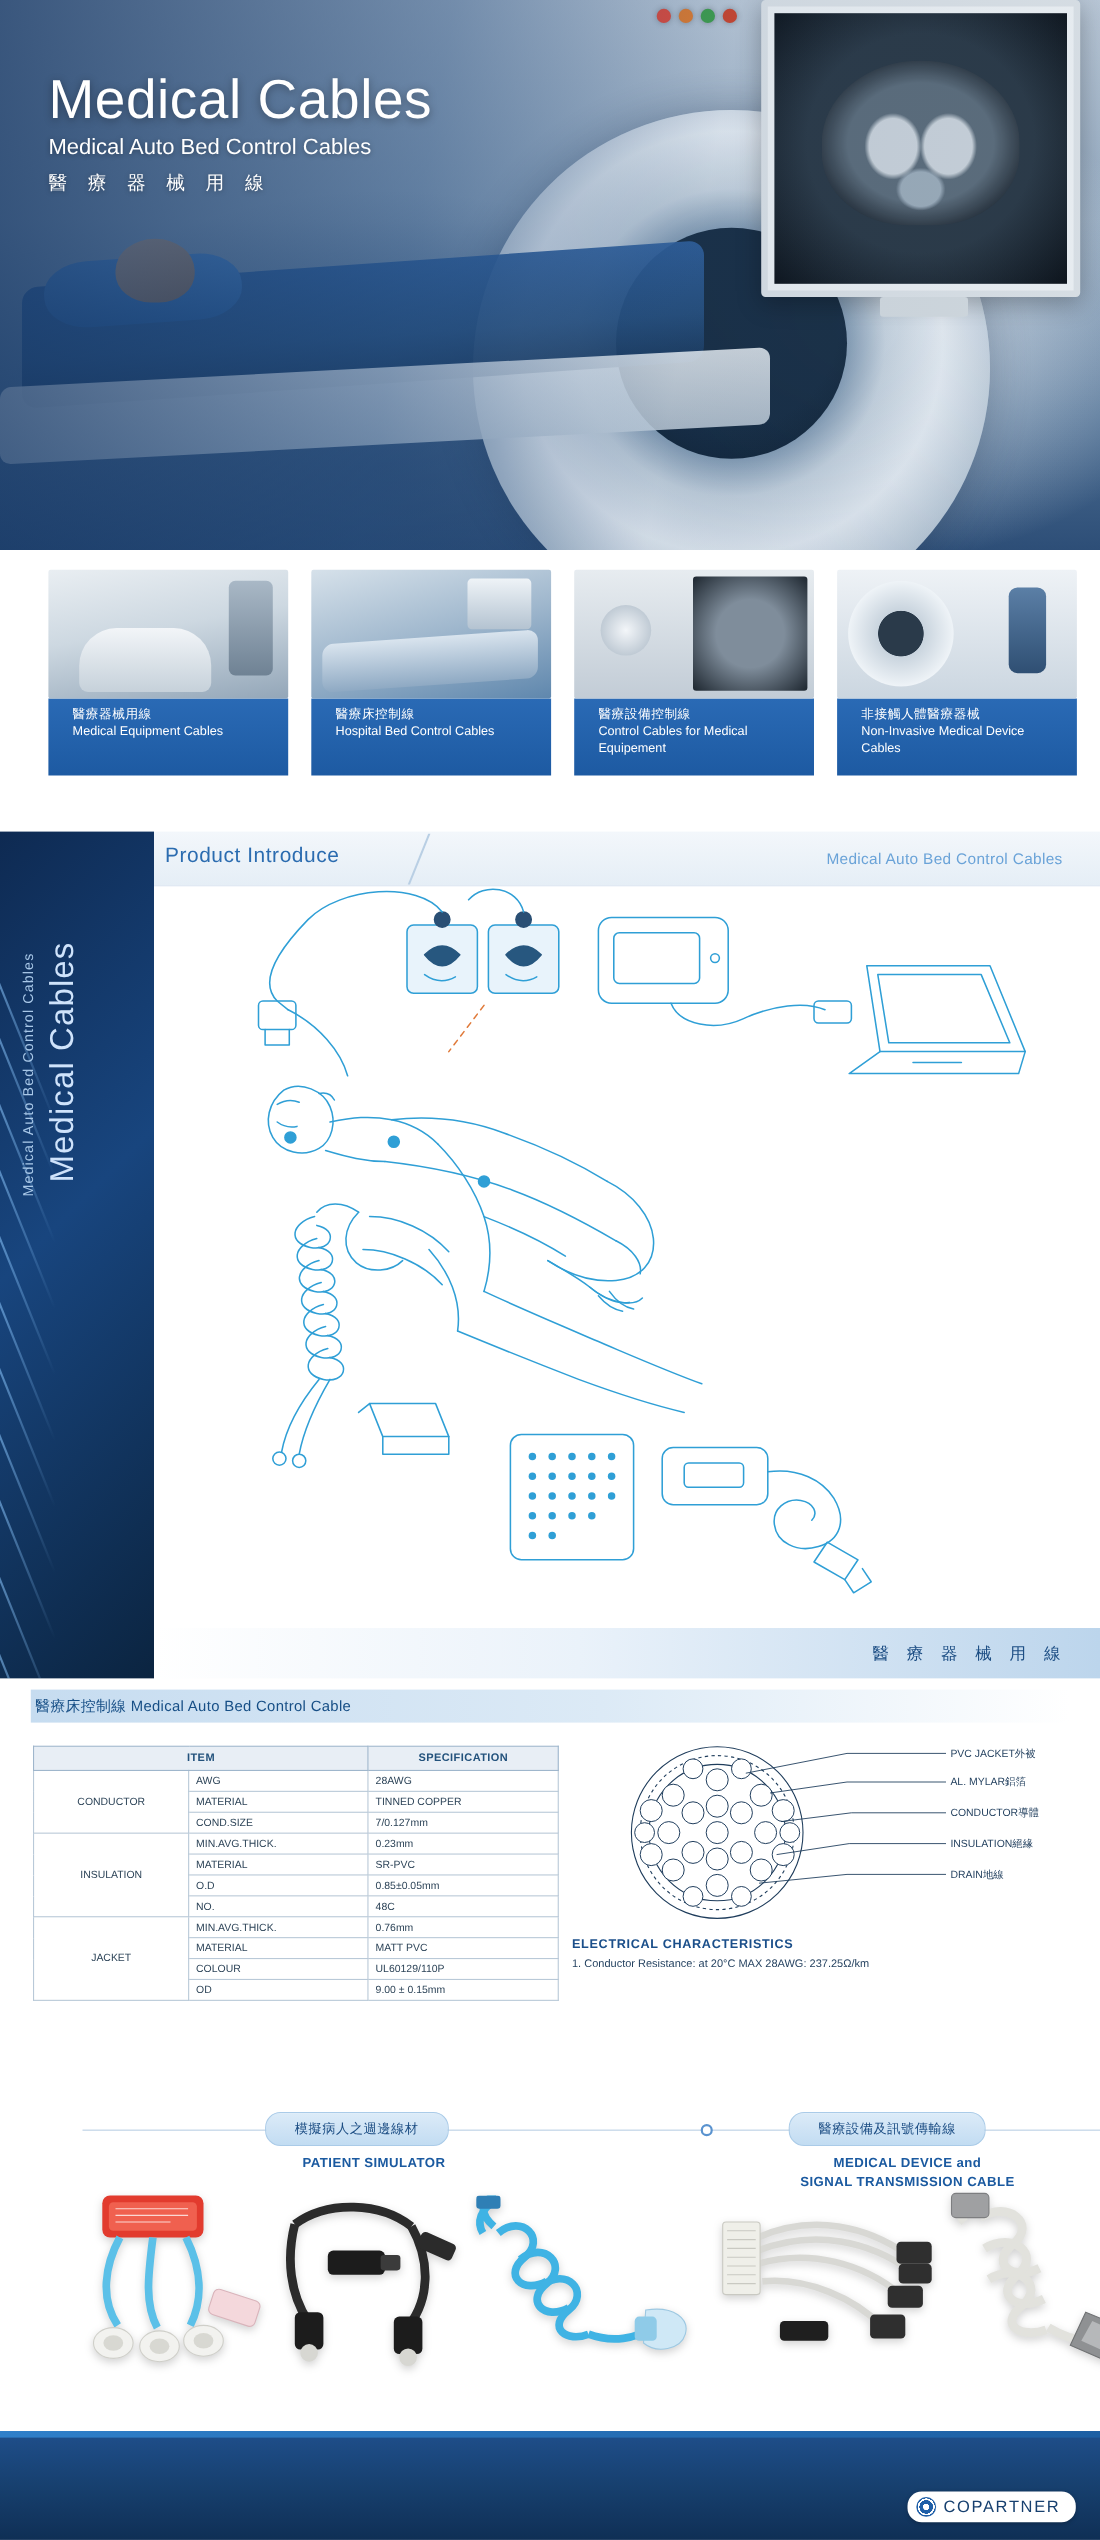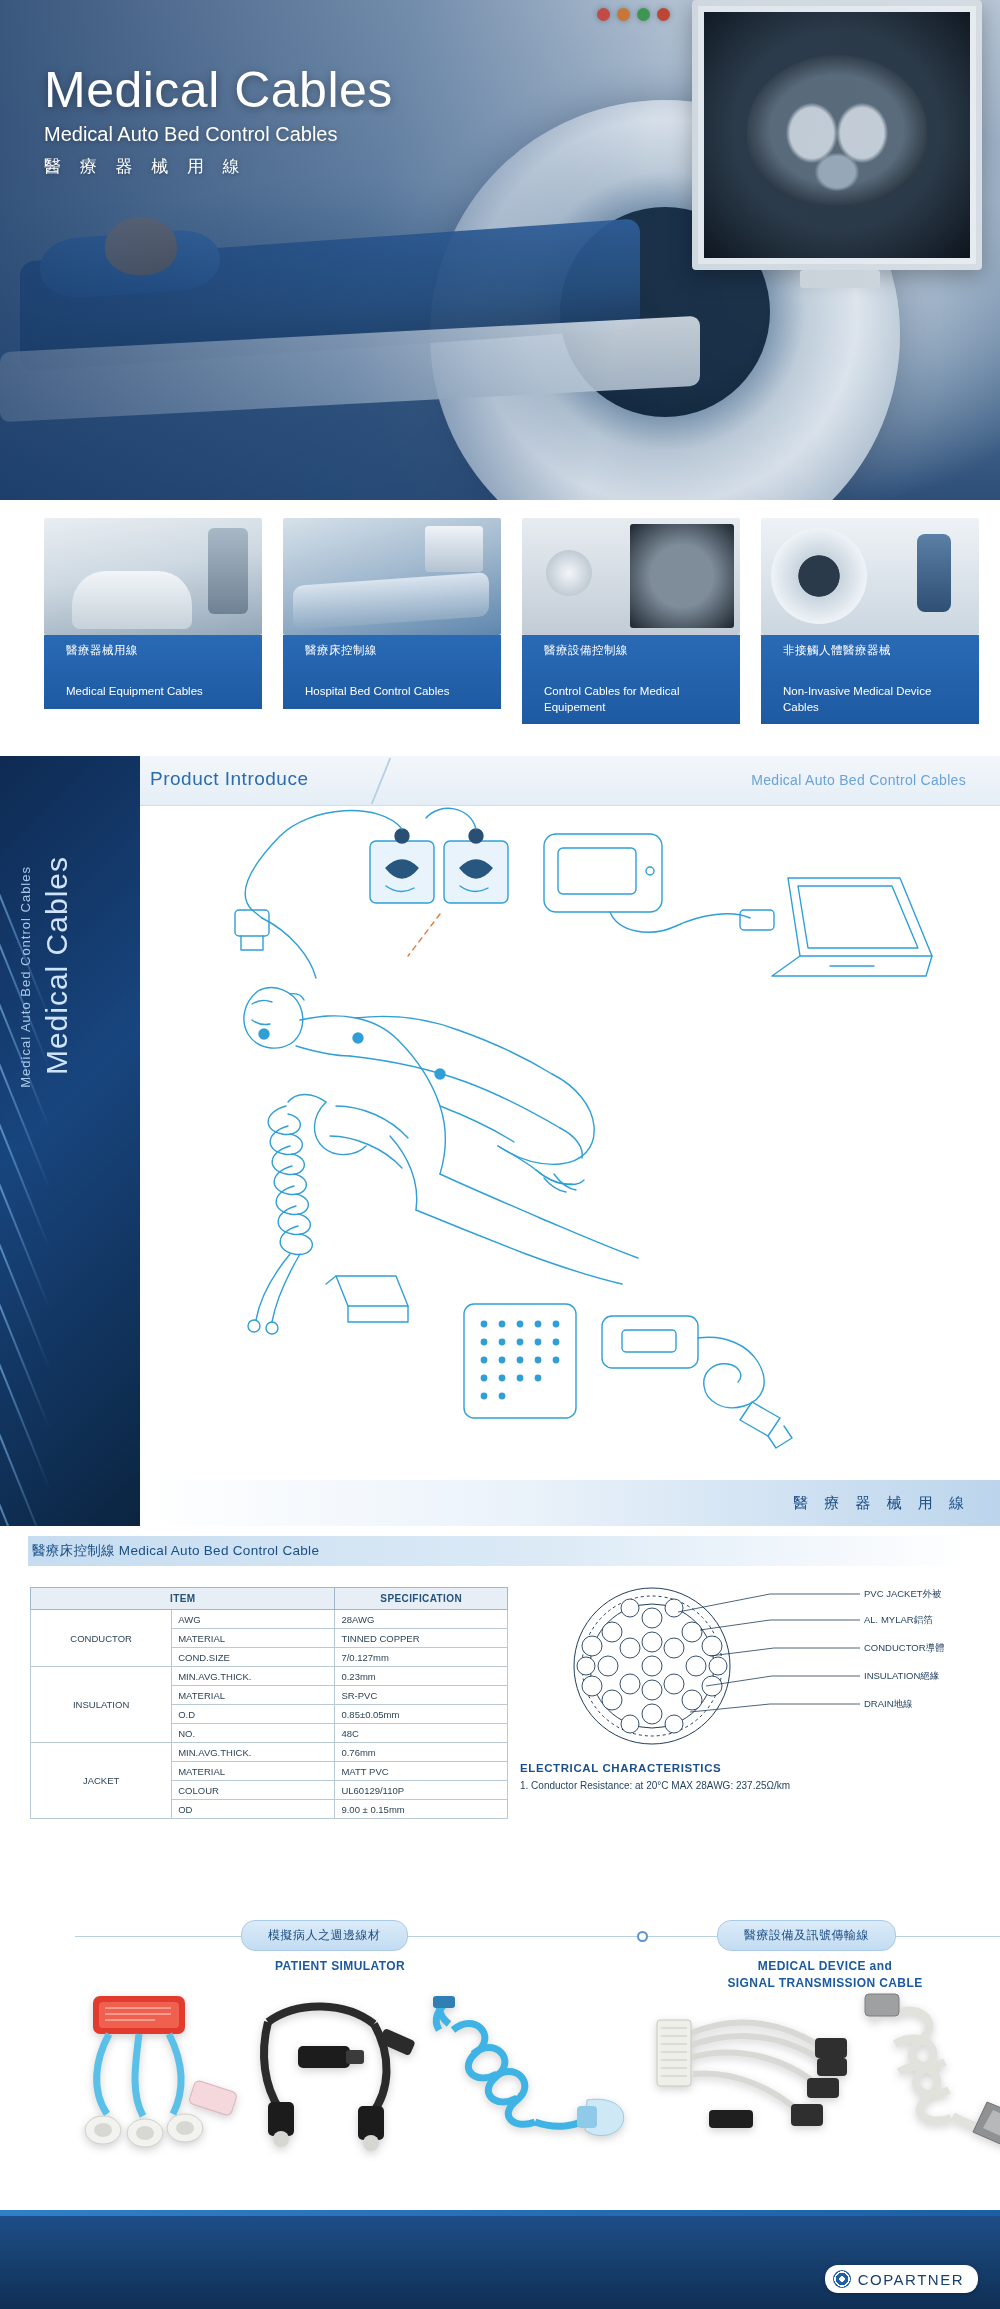--- a/index.html
+++ b/index.html
@@ -155,21 +155,21 @@
   .t4:after{ content:""; position:absolute; left:10px; top:10px; width:96px; height:96px; border-radius:50%; background:radial-gradient(circle at 50% 50%, #2a3a4a 0 30%, #c9d4de 31%, #eef3f7 70%, #b6c3cf 100%); }
   .t4:before{ content:""; position:absolute; right:28px; top:16px; width:34px; height:78px; border-radius:8px; background:linear-gradient(180deg,#5b7fa6,#2f4f73); }
 
   .thumb-cap {
     margin-top: 0;
     background: linear-gradient(180deg, #2a6ab5 0%, #1d5aa2 100%);
     color: #fff; padding: 7px 10px 9px 22px;
     min-height: 70px;
   }
   .cap-cn { font-size: 11.5px; letter-spacing: .5px; line-height: 1.4; }
-  .cap-en { font-size: 11.5px; margin-top: 26px; line-height: 1.35; }
+  .cap-en { font-size: 11.5px; margin-top: 0; line-height: 1.35; }
 
   
   .intro-band {
     position: absolute; top: 756px; left: 0; width: 1000px; height: 50px;
     background: linear-gradient(180deg,#f3f7fb 0%, #e5eef6 100%);
     border-bottom: 1px solid #cfdceb;
     text-decoration: underline;
   }
   .intro-left {
     position: absolute; left: 150px; top: 12px;

